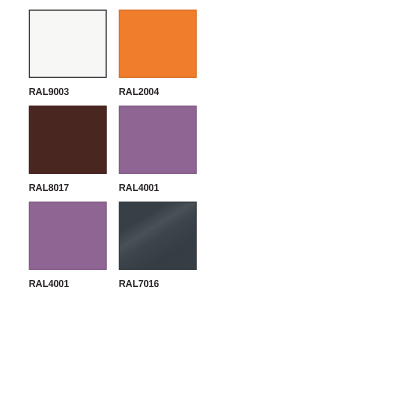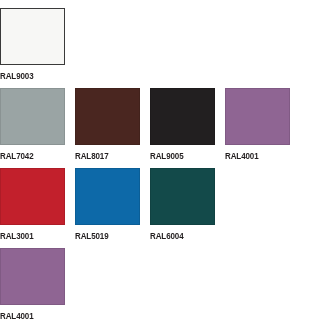--- a/index.html
+++ b/index.html
@@ -11,21 +11,21 @@
     width: 333px;
     height: 333px;
     background: #ffffff;
     font-family: "Liberation Sans", sans-serif;
     overflow: hidden;
   }
   #swatch-chart {
     width: 333px;
     height: 333px;
     box-sizing: border-box;
-    padding: 8px 0 0 0;
+    padding: 8px 0 0 24px;
     background: #ffffff;
   }
   .swatch-row {
     display: flex;
     flex-direction: row;
     height: 80px;
   }
   .swatch-cell {
     width: 73px;
     margin-right: 2px;
@@ -72,64 +72,46 @@
 </head>
 <body>
 
 <div id="swatch-chart">
 
   <div class="swatch-row">
     <div class="swatch-cell">
       <div class="swatch-chip bordered" style="background-color: rgb(247, 247, 245);"></div>
       <div class="swatch-label">RAL9003</div>
     </div>
+    <div class="swatch-cell">
+      <div class="swatch-chip" style="background-color: rgb(240, 125, 44);"></div>
+      <div class="swatch-label">RAL2004</div>
+    </div>
   </div>
 
   <div class="swatch-row">
     <div class="swatch-cell">
-      <div class="swatch-chip" style="background-color: rgb(154, 164, 164);"></div>
-      <div class="swatch-label">RAL7042</div>
-    </div>
-    <div class="swatch-cell">
       <div class="swatch-chip" style="background-color: rgb(74, 38, 32);"></div>
       <div class="swatch-label">RAL8017</div>
-    </div>
-    <div class="swatch-cell">
-      <div class="swatch-chip" style="background-color: rgb(34, 31, 32);"></div>
-      <div class="swatch-label">RAL9005</div>
     </div>
     <div class="swatch-cell">
       <div class="swatch-chip" style="background-color: rgb(143, 101, 147);"></div>
       <div class="swatch-label">RAL4001</div>
     </div>
   </div>
 
-  <div class="swatch-row">
-    <div class="swatch-cell">
-      <div class="swatch-chip" style="background-color: rgb(194, 32, 44);"></div>
-      <div class="swatch-label">RAL3001</div>
-    </div>
-    <div class="swatch-cell">
-      <div class="swatch-chip" style="background-color: rgb(13, 105, 168);"></div>
-      <div class="swatch-label">RAL5019</div>
-    </div>
-    <div class="swatch-cell">
-      <div class="swatch-chip" style="background-color: rgb(19, 74, 74);"></div>
-      <div class="swatch-label">RAL6004</div>
-    </div>
-    <div class="swatch-cell empty">
-      
-      
-    </div>
-  </div>
 
   <div class="swatch-row">
     <div class="swatch-cell">
       <div class="swatch-chip" style="background-color: rgb(143, 101, 147);"></div>
       <div class="swatch-label">RAL4001</div>
+    </div>
+    <div class="swatch-cell">
+      <div class="swatch-chip sheen" style="background-color: rgb(56, 64, 71);"></div>
+      <div class="swatch-label">RAL7016</div>
     </div>
     <div class="swatch-cell empty">
       
       
     </div>
   </div>
 
 </div>
 
 </body></html>

